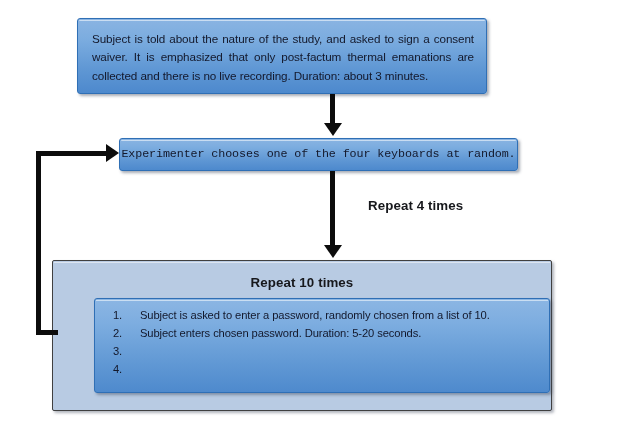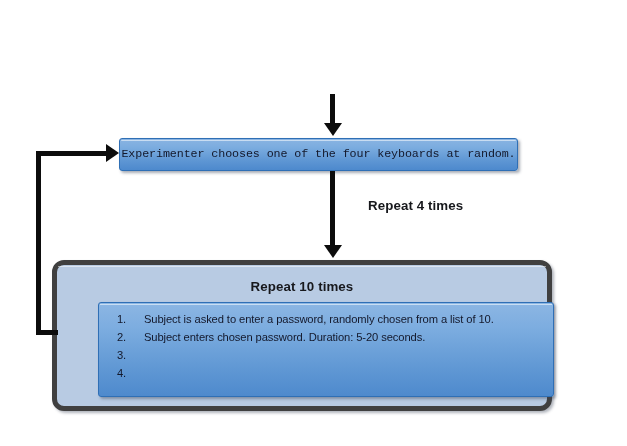--- a/index.html
+++ b/index.html
@@ -76,22 +76,22 @@
   }
 
   
   #container-repeat10 {
     position: absolute;
     left: 52px;
     top: 260px;
     width: 500px;
     height: 151px;
     box-sizing: border-box;
-    border: 5px solid #404040;
-    border-radius: 12px;
+    border: 1px solid #404040;
+    border-radius: 2px;
     background: #b8cbe3;
     box-shadow: 2px 2px 3px rgba(60,70,90,0.40);
   }
   #container-repeat10::before {
     content: "";
     position: absolute;
     left: 1px; right: 1px; top: 1px;
     height: 1px;
     background: rgba(255,255,255,0.5);
   }
@@ -200,20 +200,23 @@
     color: #17181c;
     white-space: nowrap;
     margin-left: 24px;
   }
 </style>
 </head>
 <body>
 
 <div id="canvas">
 
+  <div class="procbox" id="box-consent">
+    <div class="boxtext">Subject is told about the nature of the study, and asked to sign a consent waiver. It is emphasized that only post-factum thermal emanations are collected and there is no live recording. Duration: about 3 minutes.</div>
+  </div>
 
   <div class="vline" id="arrow1-line"></div>
   <div class="arrowhead-down" id="arrow1-head"></div>
 
   <div class="procbox" id="box-experimenter">
     <div class="boxtext">Experimenter chooses one of the four keyboards at random.</div>
   </div>
 
   <div class="vline" id="arrow2-line"></div>
   <div class="arrowhead-down" id="arrow2-head"></div>

